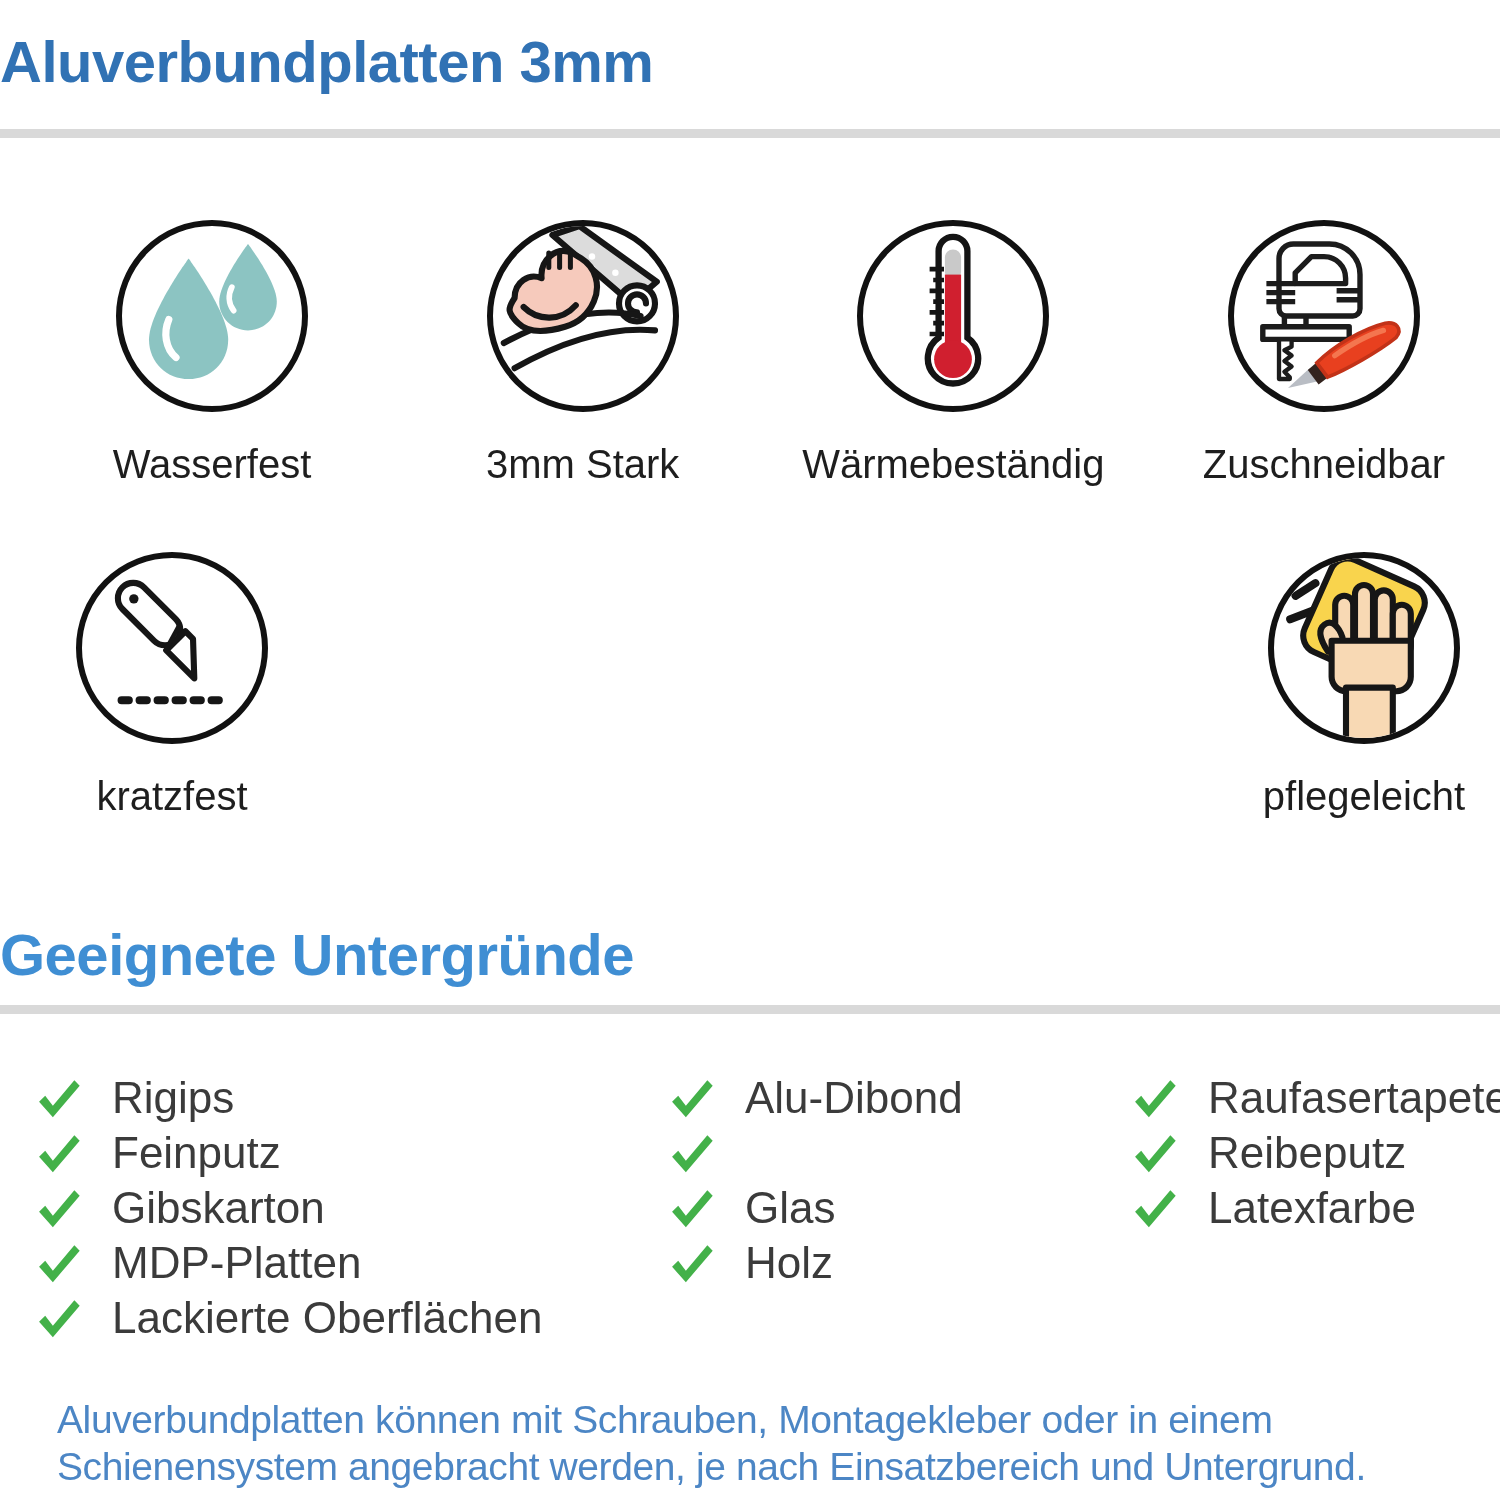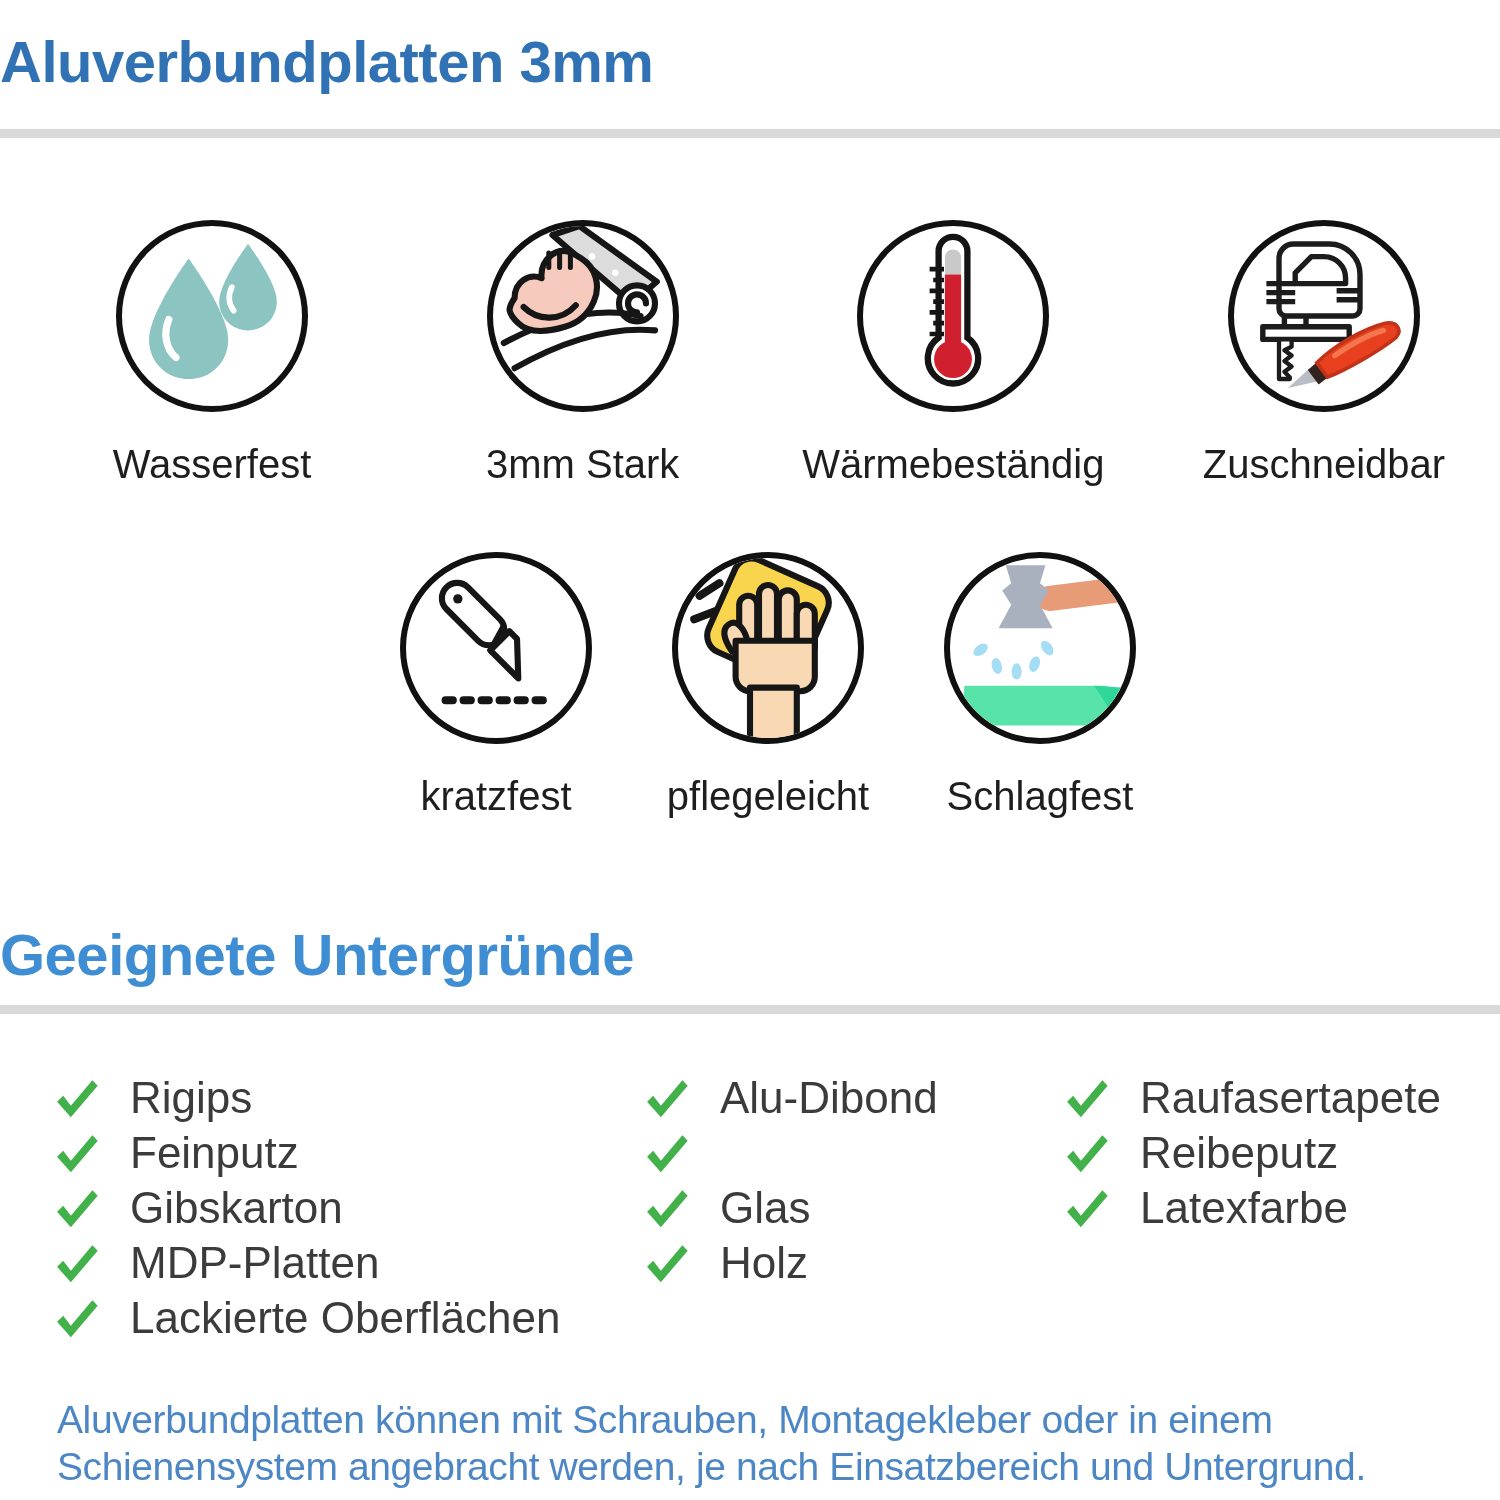--- a/index.html
+++ b/index.html
@@ -12,32 +12,33 @@
     text-align:left;font-weight:bold;letter-spacing:-0.5px;
   }
   .title1{padding-top:26px;font-size:58px;line-height:1.25;color:#3172b4;}
   .title2{margin-top:100px;font-size:58px;line-height:1.2;color:#3f8ed3;}
   .divider{height:9px;background:#d9d9d9;width:100%;}
   .divider1{margin-top:30px;}
   .divider2{margin-top:16px;}
 
   .features-row{display:flex;margin-left:36px;}
   .row1{margin-top:82px;padding:0 40px;justify-content:space-between;}
-  .row2{margin-top:64px;justify-content:center;}
+  .row2{margin-top:64px;justify-content:space-between;}
   .feature{width:272px;display:flex;flex-direction:column;align-items:center;}
   .circle{
     width:192px;height:192px;box-sizing:border-box;border:6px solid #111;
     border-radius:50%;background:#fff;overflow:hidden;flex:none;
   }
   .circle svg{width:100%;height:100%;display:block;}
   .feature-label{margin-top:28px;font-size:40px;line-height:1.2;color:#1e1e1e;white-space:nowrap;}
 
   .substrates{
     margin-top:56px;display:grid;grid-template-columns:590px 420px auto;
-    padding-left:54px;
+    padding-left:36px;
+    gap:43px;
   }
   .sub-col{display:flex;flex-direction:column;}
   .check-item{display:flex;align-items:center;height:55px;}
   .check-item svg{width:46px;height:46px;margin-right:30px;flex:none;}
   .check-item span{font-size:44px;color:#3b3b3b;white-space:nowrap;}
 
   .footer-note{
     margin-top:52px;padding-left:57px;
     font-size:39px;line-height:1.2;letter-spacing:-0.4px;color:#4c86c5;
   }
@@ -153,38 +154,20 @@
             <path d="M30,52 C26,46 24,40 28,37 C32,34 36,38 38,44"></path>
             <path d="M32,46 h44 v20 a8,8 0 0 1 -8,8 h-28 a8,8 0 0 1 -8,-8 z"></path>
             <path d="M40,72 h26 v30 h-26 z"></path>
           </g>
         </g>
       </svg>
     </div>
     <div class="feature-label">pflegeleicht</div>
   </div>
 
-  <div class="feature">
-    <div class="circle">
-      <svg viewBox="0 0 100 100">
-        <rect x="48" y="13" width="54" height="14" rx="7" fill="#e79b77" transform="rotate(-7 75 20)"></rect>
-        <polygon points="31,4 53,4 50,14 55,18 50,26 57,39 27,39 34,26 29,18 34,14" fill="#a9b1bf"></polygon>
-        <g fill="#a5ddf5">
-          <ellipse cx="17" cy="51" rx="4.5" ry="2.8" transform="rotate(-35 17 51)"></ellipse>
-          <ellipse cx="26" cy="60" rx="2.8" ry="4.5" transform="rotate(-15 26 60)"></ellipse>
-          <ellipse cx="37" cy="63" rx="2.8" ry="4.5"></ellipse>
-          <ellipse cx="47" cy="59" rx="2.8" ry="4.5" transform="rotate(20 47 59)"></ellipse>
-          <ellipse cx="54" cy="50" rx="4.5" ry="2.8" transform="rotate(55 54 50)"></ellipse>
-        </g>
-        <path d="M8,71 H84 C92,71 94,75 92,80 L89,87 C88,91 84,93 79,93 H16 C10,93 7,90 7,85 Z" fill="#58e4a9"></path>
-        <polygon points="80,71 95,72 88,83" fill="#2fd79a"></polygon>
-      </svg>
-    </div>
-    <div class="feature-label">Schlagfest</div>
-  </div>
 
 </div>
 
 <div class="title title2">Geeignete Untergründe</div>
 <div class="divider divider2"></div>
 
 <div class="substrates">
   <div class="sub-col">
     <div class="check-item">
       <svg viewBox="0 0 60 60">

